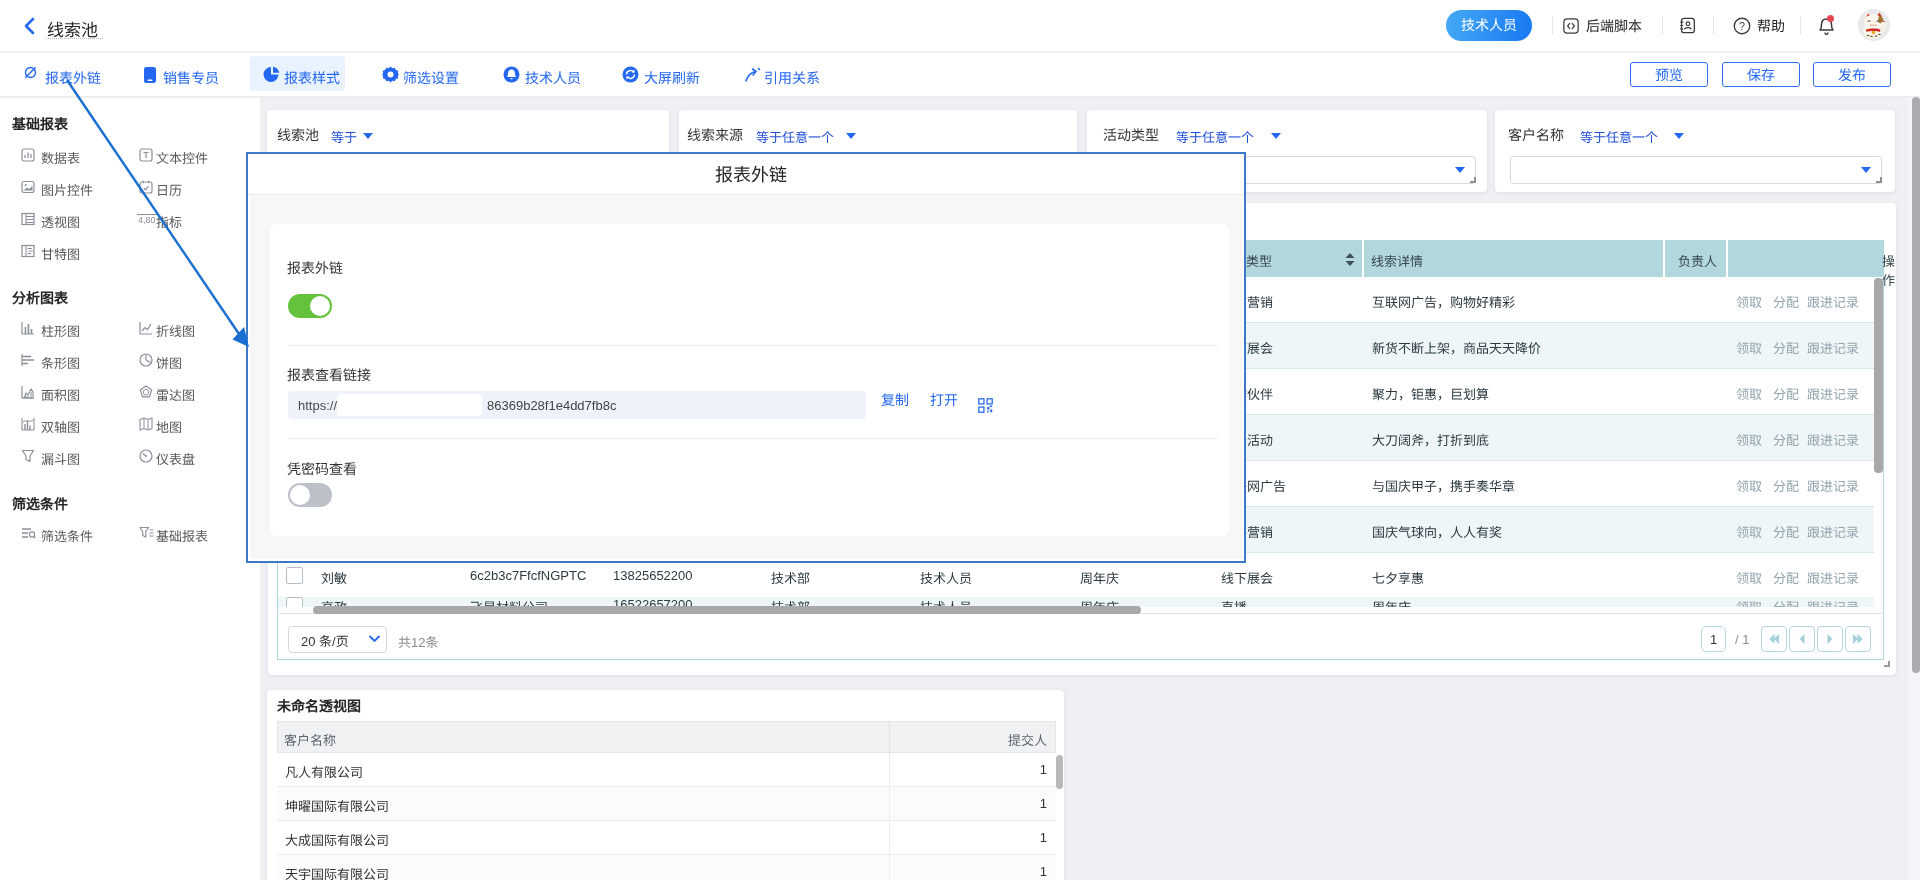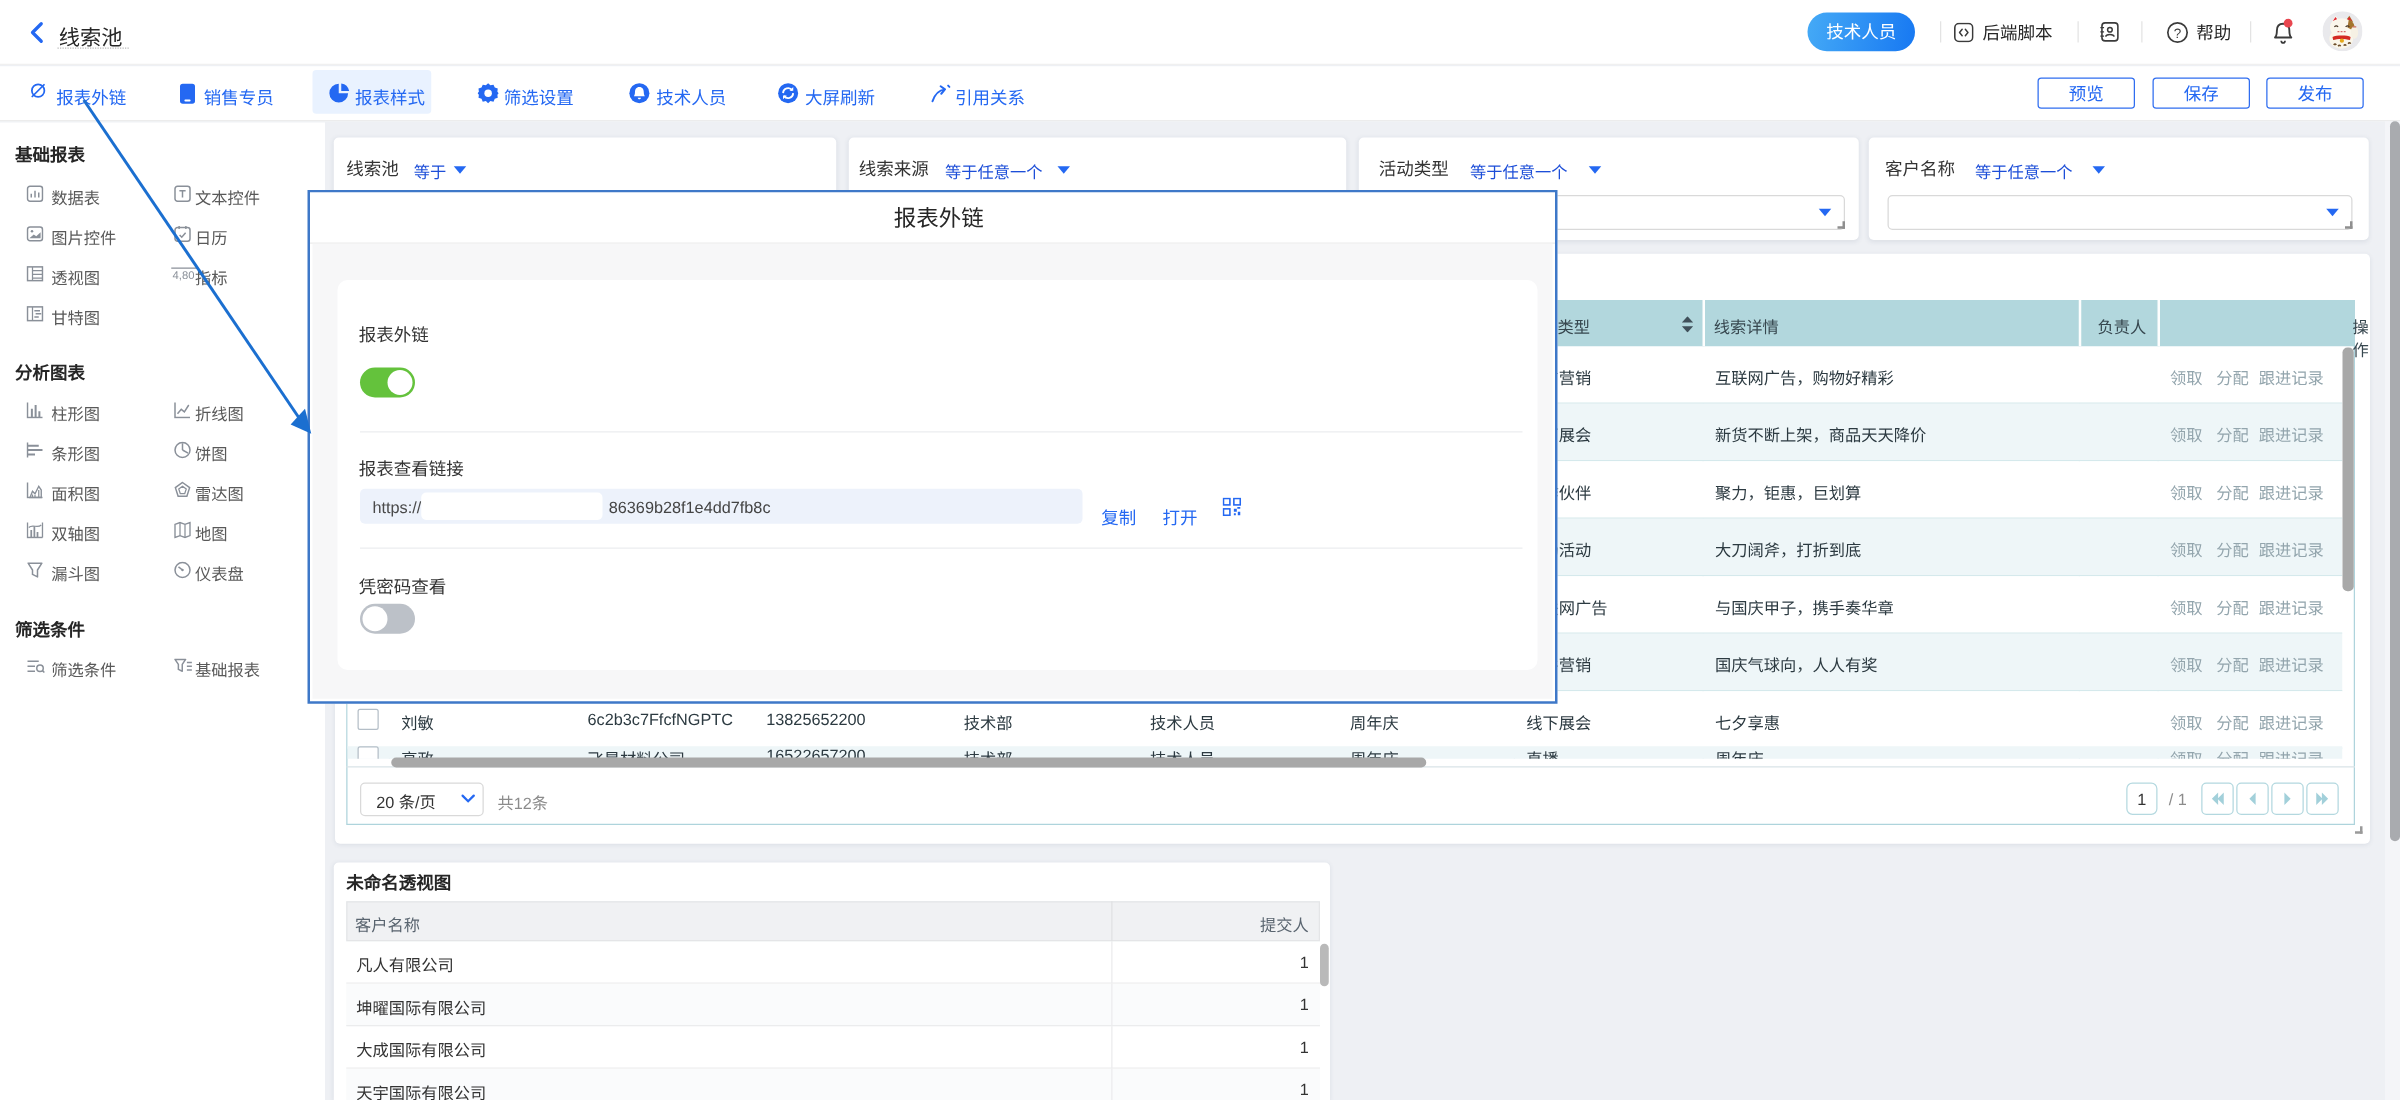--- a/index.html
+++ b/index.html
@@ -50,21 +50,21 @@
 #pcard{position:absolute;left:267px;top:690px;width:797px;height:190px;background:#fff;border-radius:4px 4px 0 0;box-shadow:0 1px 4px rgba(31,56,88,.09);}
 .prow{position:absolute;left:10px;width:779px;height:34px;border-bottom:1px solid #ebeced;font-size:13px;color:#333;}
 
 #modal{position:absolute;left:246px;top:152px;width:1000px;height:411px;background:#fff;border:2px solid #3e78c8;z-index:10;}
 #mbody{position:absolute;left:2px;top:41px;right:2px;bottom:2px;background:#f7f7f8;}
 #mcard{position:absolute;left:270px;top:224px;width:960px;height:312px;background:#fff;border-radius:8px;z-index:11;}
 .mlabel{position:absolute;left:287px;font-size:14px;color:#333;z-index:12;}
 .mdivider{position:absolute;left:288px;width:930px;height:1px;background:#ebedf0;z-index:12;}
 .toggle{position:absolute;left:288px;width:44px;height:24px;border-radius:12px;z-index:12;}
 .knob{position:absolute;top:2px;width:20px;height:20px;border-radius:50%;background:#fff;}
-.mblue{position:absolute;top:403px;font-size:14px;color:#2468f2;z-index:12;}
+.mblue{position:absolute;top:389px;font-size:14px;color:#2468f2;z-index:12;}
 
 .sbthumb{position:absolute;background:#a8a8a8;border-radius:4px;z-index:3;}
 #pagesb{position:absolute;left:1908px;top:97px;width:12px;height:783px;background:#f4f5f8;z-index:40;}
 #pagesbthumb{position:absolute;left:4px;top:0;width:8px;height:576px;background:#a9abaf;border-radius:4px;}
 #arrow{position:absolute;left:0;top:0;z-index:50;pointer-events:none;}
 </style>
 </head>
 <body>
 <div id="nav">
   <svg id="back" viewBox="0 0 18 18">

